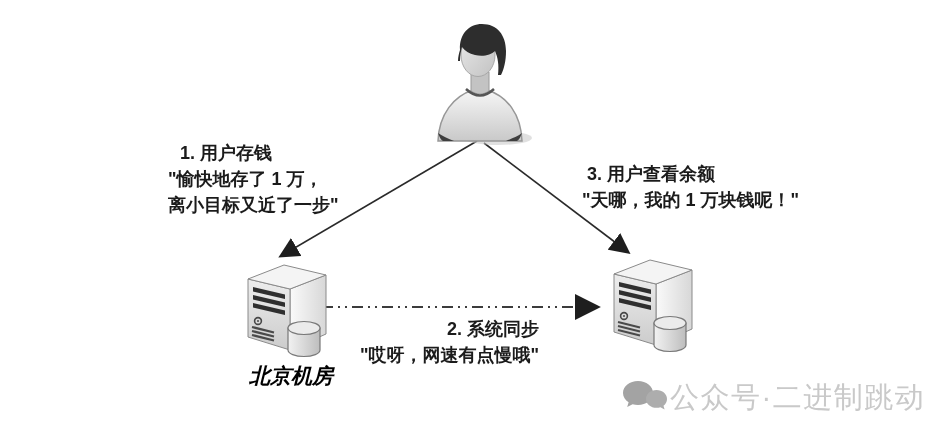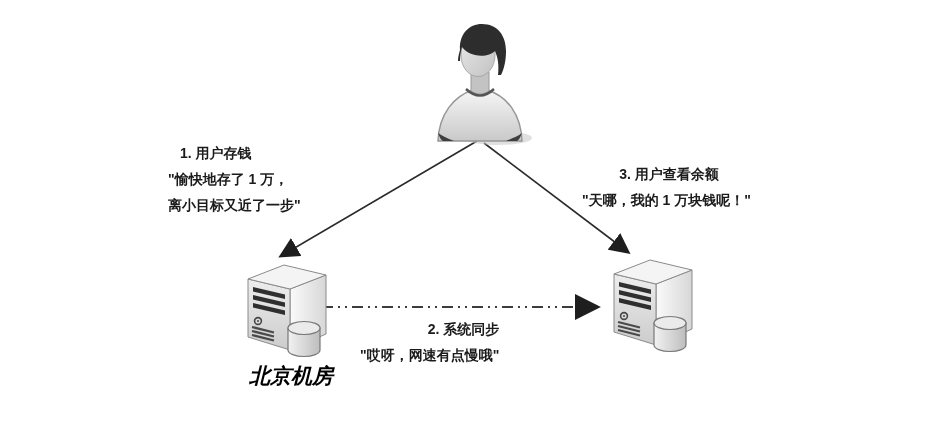--- a/index.html
+++ b/index.html
@@ -17,21 +17,21 @@
   .connectors {
     position: absolute;
     left: 0; top: 0;
     width: 933px; height: 424px;
     pointer-events: none;
   }
   .abs { position: absolute; }
   .step-text {
     position: absolute;
     color: #1b1b1b;
-    font-size: 14px;
+    font-size: 18px;
     font-weight: 700;
     line-height: 26px;
     white-space: nowrap;
   }
   .step-title { padding-left: 12px; }
   .server-label {
     position: absolute;
     color: #000000;
     font-size: 21px;
     font-weight: 700;
@@ -92,21 +92,21 @@
     <path d="M36,30 C35,14 45,4 58,4 C73,4 82,15 82,31 C82,41 80,49 77,55 L74,55 C75,45 74,38 71,31 C67,35 59,37 51,35 C45,33.5 41,31 38,27 C37,31 36,35 36,41 L34,41 C34,37 35,33 36,30 Z" fill="#2d2d2d"></path>
   </svg>
 
   <div class="step-text" style="left:168px; top:140px;">
     <div class="step-title">1. 用户存钱</div>
     <div>"愉快地存了 1 万，</div>
     <div>离小目标又近了一步"</div>
   </div>
 
   <div class="step-text" style="left:582px; top:161px;">
-    <div class="step-title" style="padding-left:5px;text-align:center;">3. 用户查看余额</div>
+    <div class="step-title" style="padding-left:5px;">3. 用户查看余额</div>
     <div>"天哪，我的 1 万块钱呢！"</div>
   </div>
 
   <div class="step-text" style="left:360px; top:316px;text-align:right;">
     <div class="step-title" style="padding-left:7px;">2. 系统同步</div>
     <div>"哎呀，网速有点慢哦"</div>
   </div>
 
   <svg class="abs" style="left:240px; top:258px;" width="92" height="102" viewBox="0 0 92 102">
     <defs>
@@ -157,14 +157,21 @@
       <line x1="12" y1="69" x2="34" y2="74.5" stroke="#4a4a4a" stroke-width="2.2"></line>
       <line x1="12" y1="73" x2="34" y2="78.5" stroke="#4a4a4a" stroke-width="2.2"></line>
       <line x1="12" y1="77" x2="34" y2="82.5" stroke="#4a4a4a" stroke-width="2.2"></line>
     </g>
     <g>
       <path d="M48,70 L48,92 A16,6.5 0 0 0 80,92 L80,70 Z" fill="url(#cylGrad)" stroke="#787878" stroke-width="1.2"></path>
       <ellipse cx="64" cy="70" rx="16" ry="6.5" fill="#ebebeb" stroke="#787878" stroke-width="1.2"></ellipse>
     </g>
   </svg>
 
+  <div class="watermark">
+    <svg width="50" height="40" viewBox="0 0 50 40">
+      <path d="M18,4 C9.7,4 3,9.4 3,16 C3,19.8 5.2,23.1 8.6,25.3 L7.2,30 L12.6,27.2 C14.3,27.7 16.1,28 18,28 C26.3,28 33,22.6 33,16 C33,9.4 26.3,4 18,4 Z" fill="#a3a3a3"></path>
+      <path d="M36.5,13 C30.7,13 26,17 26,21.9 C26,26.8 30.7,30.8 36.5,30.8 C37.9,30.8 39.2,30.6 40.4,30.2 L44.6,32.4 L43.5,28.7 C45.7,27.1 47,24.6 47,21.9 C47,17 42.3,13 36.5,13 Z" fill="#adadad"></path>
+    </svg>
+    <span class="watermark-text">公众号·二进制跳动</span>
+  </div>
 
 </div>
 
 </body></html>

